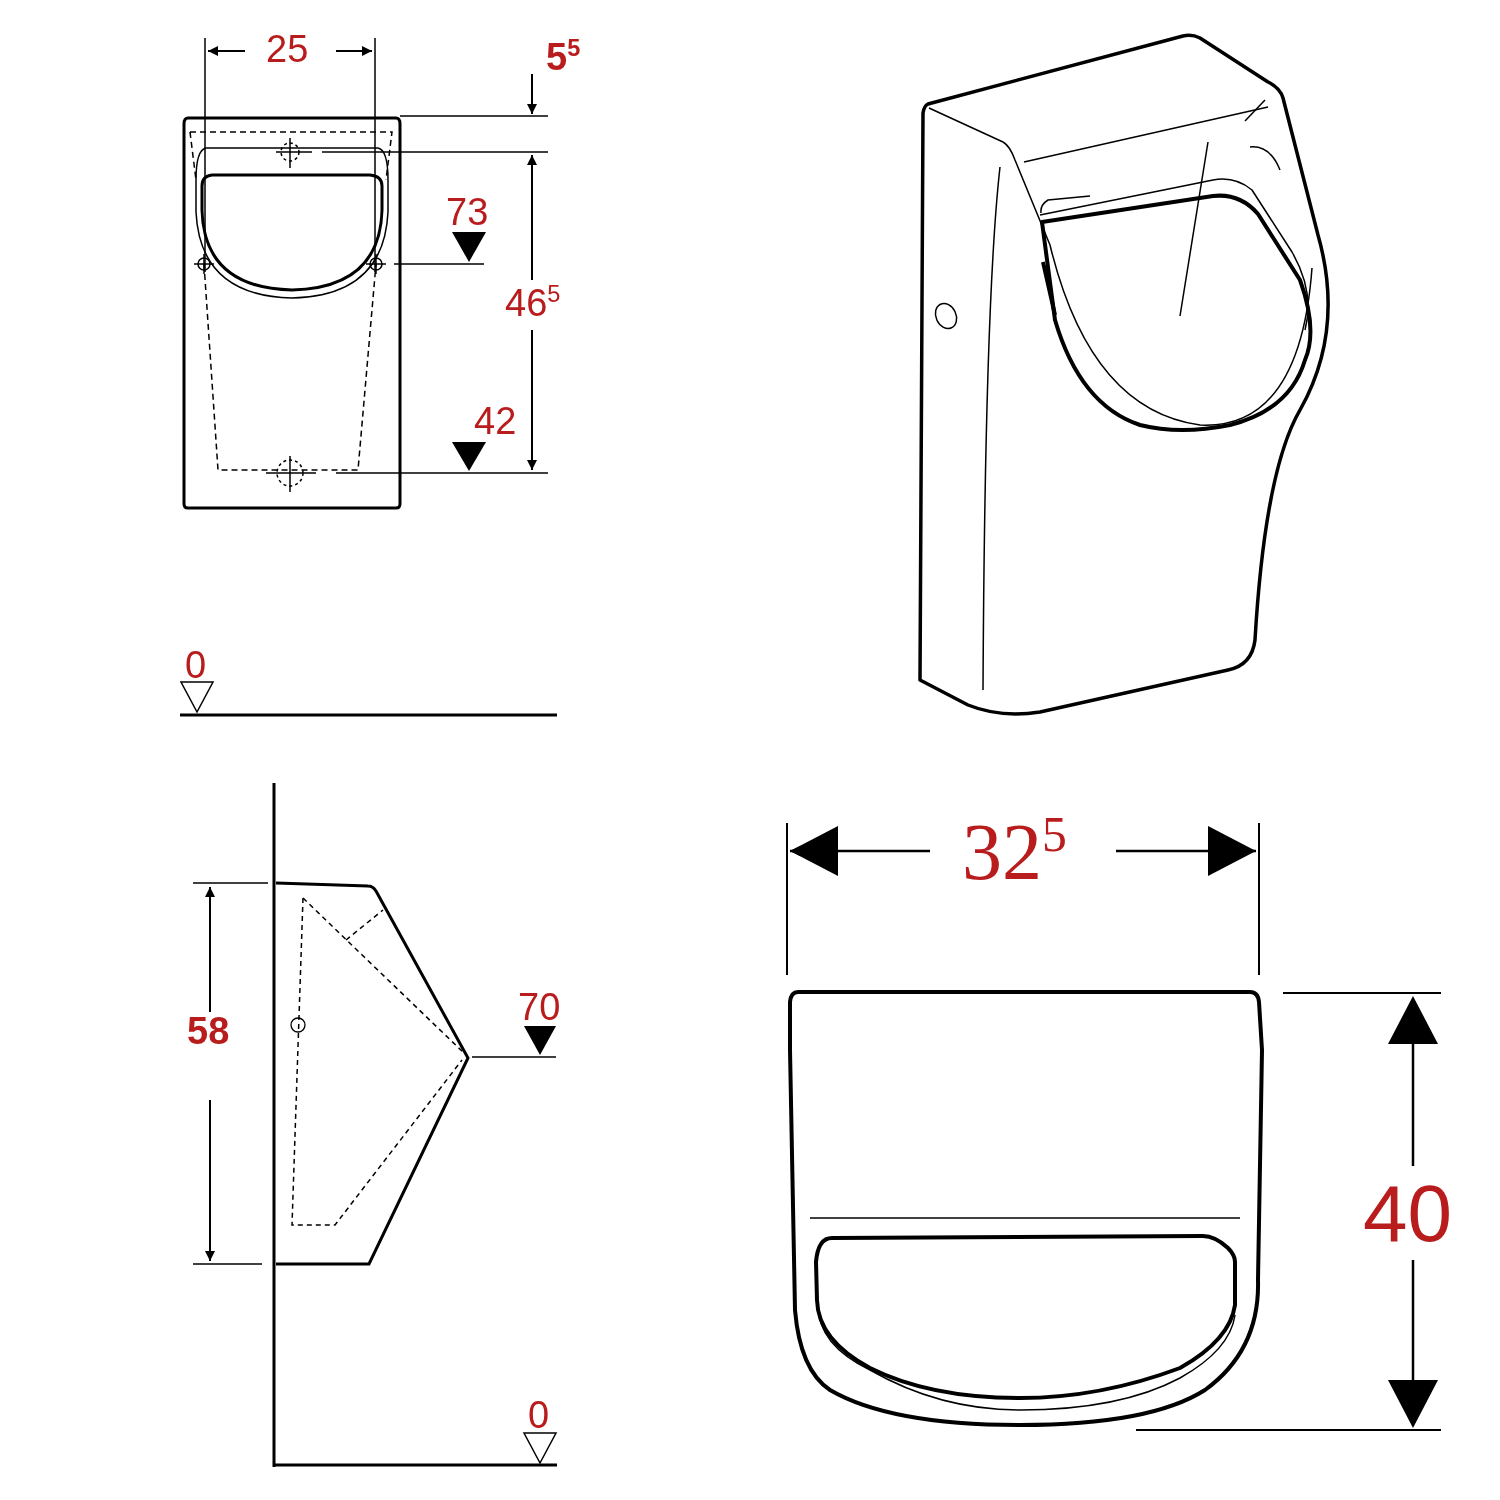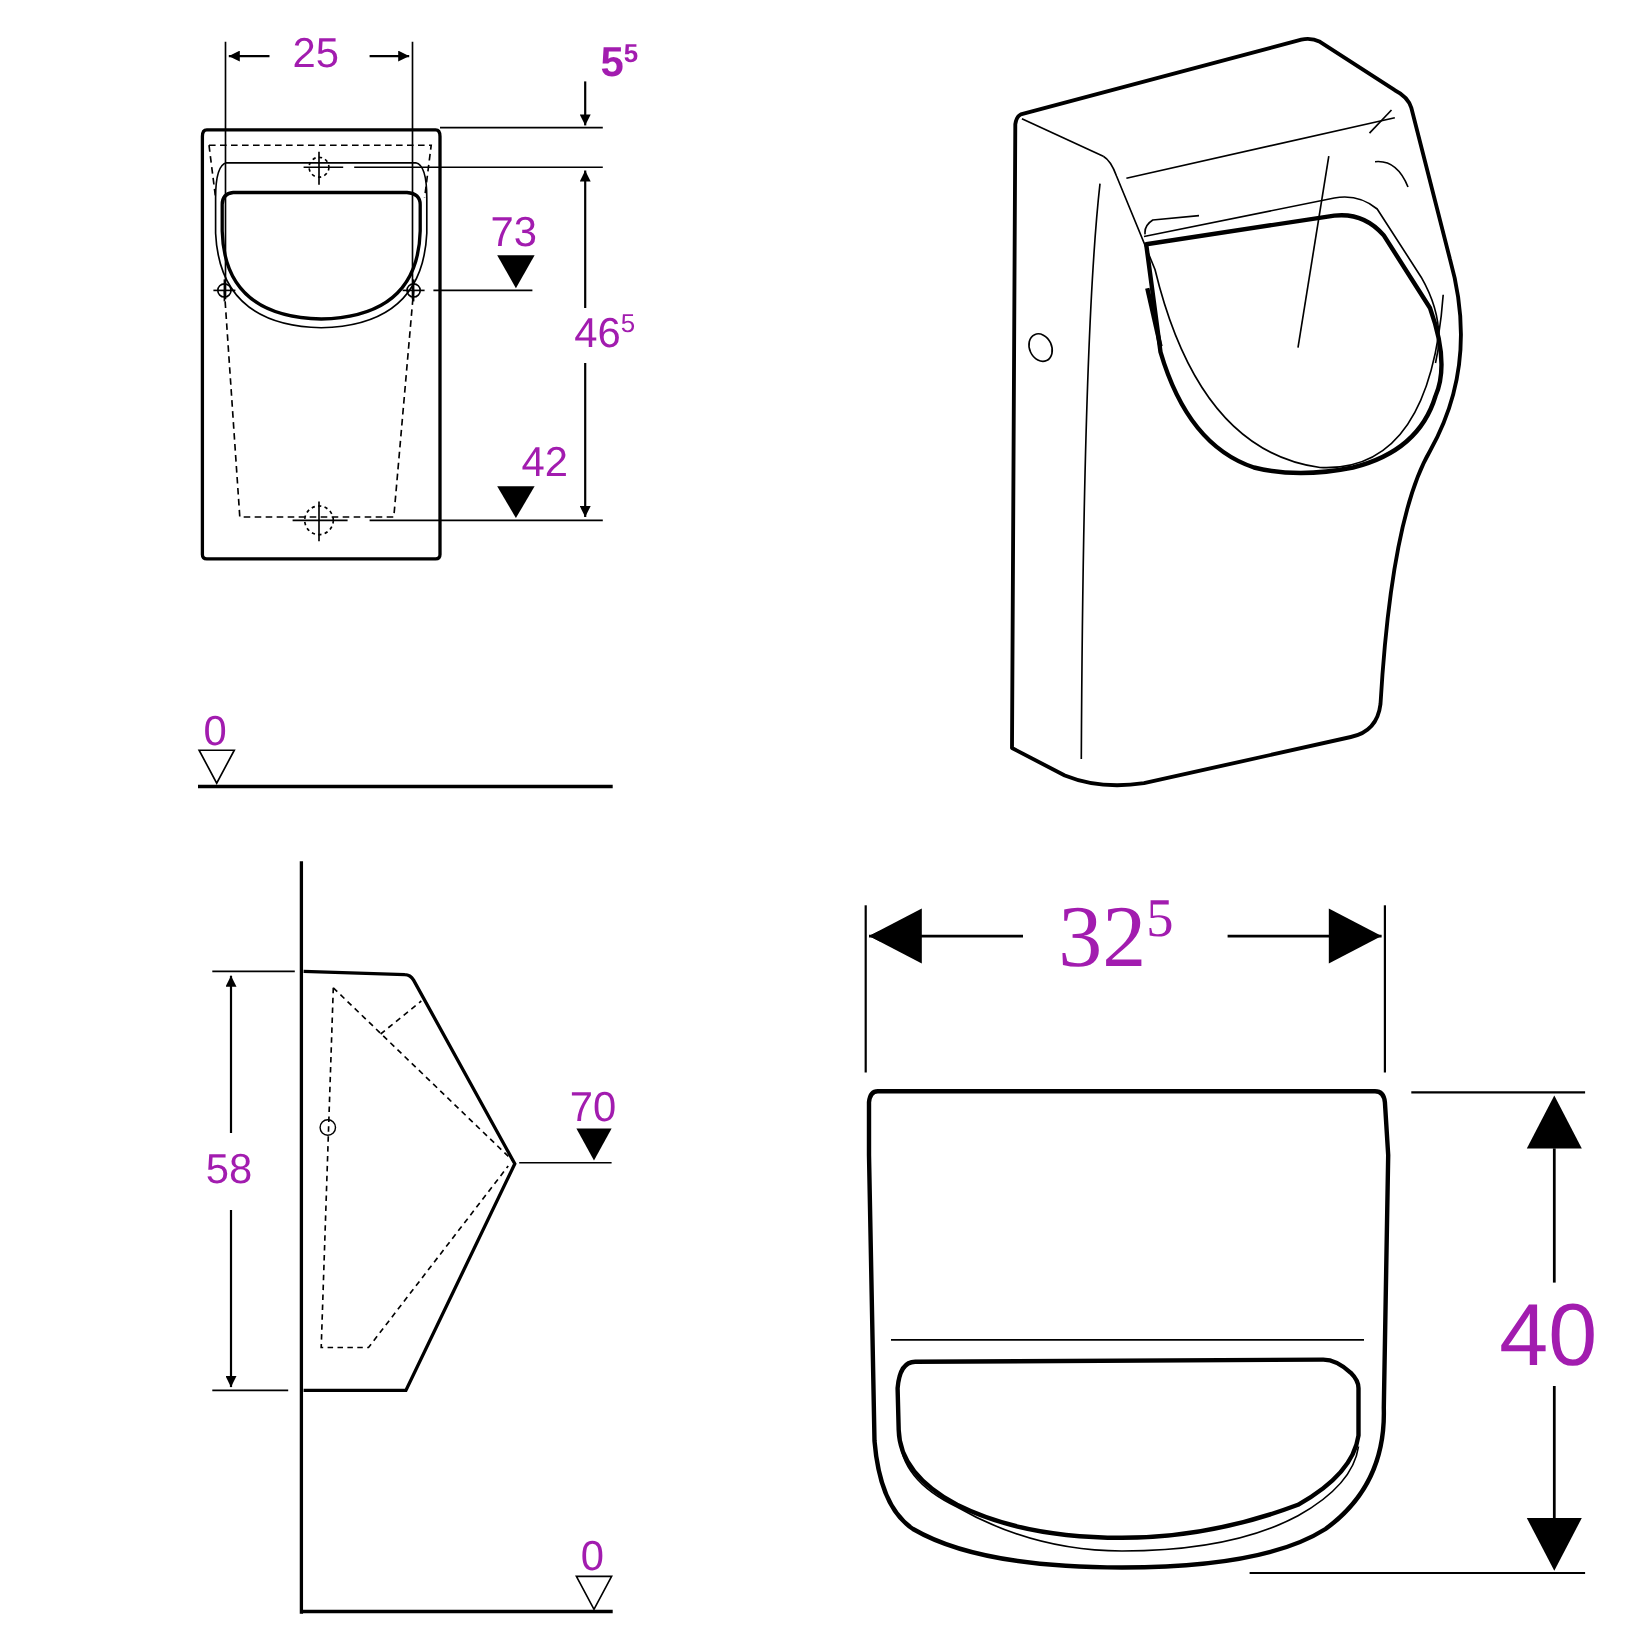--- a/index.html
+++ b/index.html
@@ -1,18 +1,18 @@
 <!DOCTYPE html>
 <html><head>
   <meta charset="utf-8">
   <style>
     html, body { margin: 0; padding: 0; background: #ffffff; }
     body { width: 1500px; height: 1500px; position: relative; overflow: hidden; font-family: "Liberation Sans", sans-serif; color: #000; }
     svg.drawing { position: absolute; left: 0; top: 0; width: 1500px; height: 1500px; }
-    .lbl { position: absolute; font-family: "Liberation Sans", sans-serif; color: #a21caf; line-height: 1; white-space: nowrap; background: #fff; }
+    .lbl { position: absolute; font-family: "Liberation Sans", sans-serif; color: #b91c1c; line-height: 1; white-space: nowrap; background: #fff; }
     .lbl sup { font-size: 0.62em; vertical-align: top; position: relative; top: -0.05em; }
     .s38 { font-size: 38px; }
     .s80 { font-size: 80px; }
   </style>
 </head>
 <body>
 
 <svg class="drawing" viewBox="0 0 1500 1500" xmlns="http://www.w3.org/2000/svg">
   <defs>
     <marker id="arrow" viewBox="0 0 10 10" refX="10" refY="5" markerWidth="10" markerHeight="10" orient="auto-start-reverse" markerUnits="userSpaceOnUse">
@@ -132,27 +132,27 @@
     <path d="M1413,1428 L1388,1380 L1438,1380 Z" fill="#000" stroke="none"></path>
   </g>
 </svg>
 
 <div class="lbl s38" style="left:266px;top:30px;"><span>25</span></div>
 
 <div class="lbl s38" style="left:546px;top:38px;background:transparent;font-weight:bold;"><span>5</span><sup>5</sup></div>
 
 <div class="lbl s38" style="left:446px;top:193px;background:transparent;">73</div>
 
-<div class="lbl s38" style="left:522px;top:284px;"><span>46</span><sup>5</sup></div>
+<div class="lbl s38" style="left:505px;top:284px;"><span>46</span><sup>5</sup></div>
 
 <div class="lbl s38" style="left:446px;top:402px;background:transparent;margin-left:28px;">42</div>
 
 <div class="lbl s38" style="left:185px;top:646px;background:transparent;">0</div>
 
-<div class="lbl s38" style="left:187px;top:1044px;">58</div>
+<div class="lbl s38" style="left:187px;top:1012px;font-weight:bold;">58</div>
 
 <div class="lbl s38" style="left:518px;top:988px;background:transparent;">70</div>
 
 <div class="lbl s38" style="left:528px;top:1396px;background:transparent;">0</div>
 
 <div class="lbl s80" style="left:962px;top:812px;font-family:Liberation Serif, serif;"><span>32</span><sup>5</sup></div>
 
 <div class="lbl s80" style="left:1363px;top:1174px;">40</div>
 
 </body></html>

